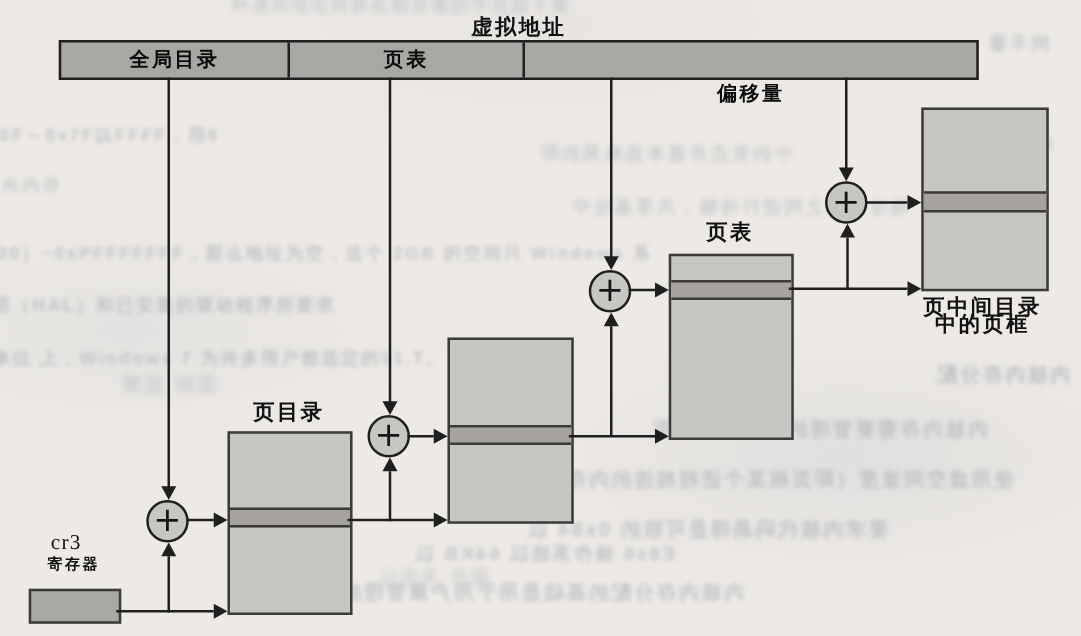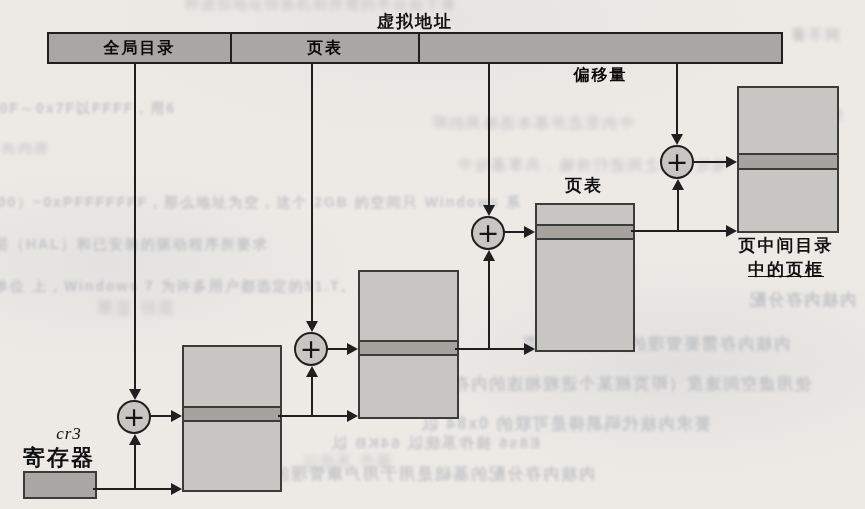--- a/index.html
+++ b/index.html
@@ -98,42 +98,43 @@
     <div class="plus-circle" style="left:294px;top:332px;">
         <span>+</span>
       </div>
     <div class="plus-circle" style="left:471px;top:216px;">
         <span>+</span>
       </div>
     <div class="plus-circle" style="left:660px;top:145px;">
         <span>+</span>
       </div>
 
-    <div class="blabel cr3-line1" style="left:23px;top:424px;width:92px;font-style:italic;">cr3</div>
-    <div class="blabel" style="left:13px;top:443px;width:92px;font-size:22px;">寄存器</div>
+    <div class="blabel cr3-line1" style="left:7px;top:424px;width:92px;">cr3</div>
+    <div class="blabel" style="left:13px;top:443px;width:92px;font-size:12px;">寄存器</div>
     <div class="tbox" style="left:23px;top:471px;width:70px;height:24px;background:var(--bar);"></div>
 
+    <div class="blabel" style="left:182px;top:318px;width:98px;">页目录</div>
     <div class="tbox" style="left:182px;top:345px;width:96px;height:143px;">
       <div class="trow" style="top:59px;height:12px;"></div>
     </div>
 
     <div class="tbox" style="left:358px;top:270px;width:97px;height:145px;">
       <div class="trow" style="top:68px;height:12px;"></div>
     </div>
 
     <div class="blabel" style="left:535px;top:174px;width:98px;">页表</div>
     <div class="tbox" style="left:535px;top:203px;width:96px;height:145px;">
       <div class="trow" style="top:19px;height:12px;"></div>
     </div>
 
     <div class="tbox" style="left:737px;top:86px;width:98px;height:143px;">
       <div class="trow" style="top:65px;height:13px;"></div>
     </div>
     <div class="blabel" style="left:730px;top:234px;width:112px;">页中间目录</div>
-    <div class="blabel" style="left:730px;top:258px;width:112px;text-decoration:underline;">中的页框</div>
+    <div class="blabel" style="left:730px;top:248px;width:112px;">中的页框</div>
 
     <div class="hl" style="left:93px;top:488px;width:78px;"></div>
     <div class="ar ar-r" style="left:171px;top:483px;"></div>
     <div class="vl" style="left:134px;top:445px;height:45px;"></div>
     <div class="ar ar-u" style="left:129px;top:434px;"></div>
 
     <div class="hl" style="left:149px;top:415px;width:22px;"></div>
     <div class="ar ar-r" style="left:171px;top:410px;"></div>
 
     <div class="hl" style="left:278px;top:415px;width:69px;"></div>

